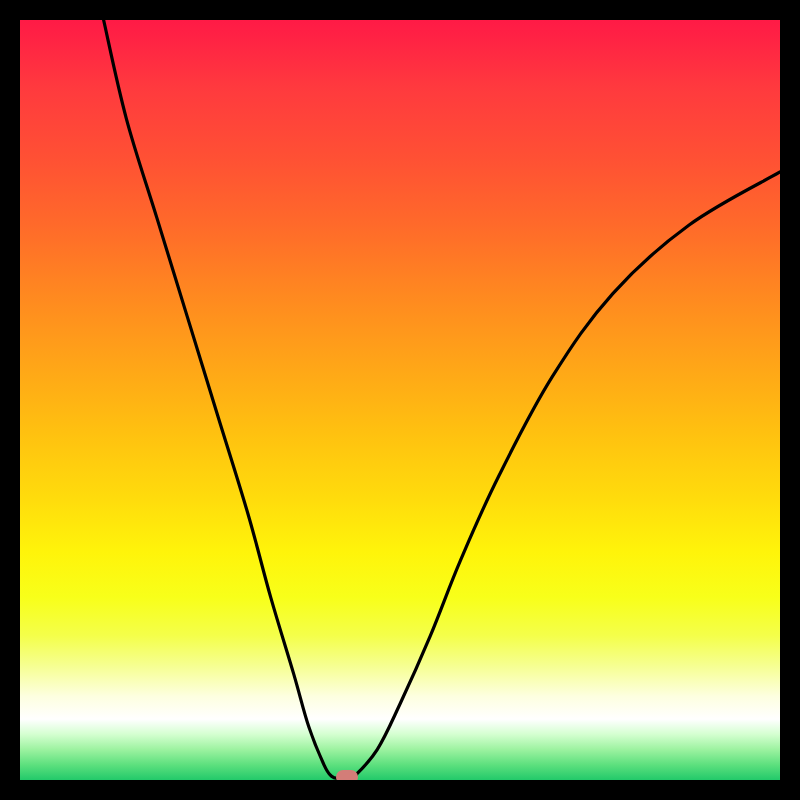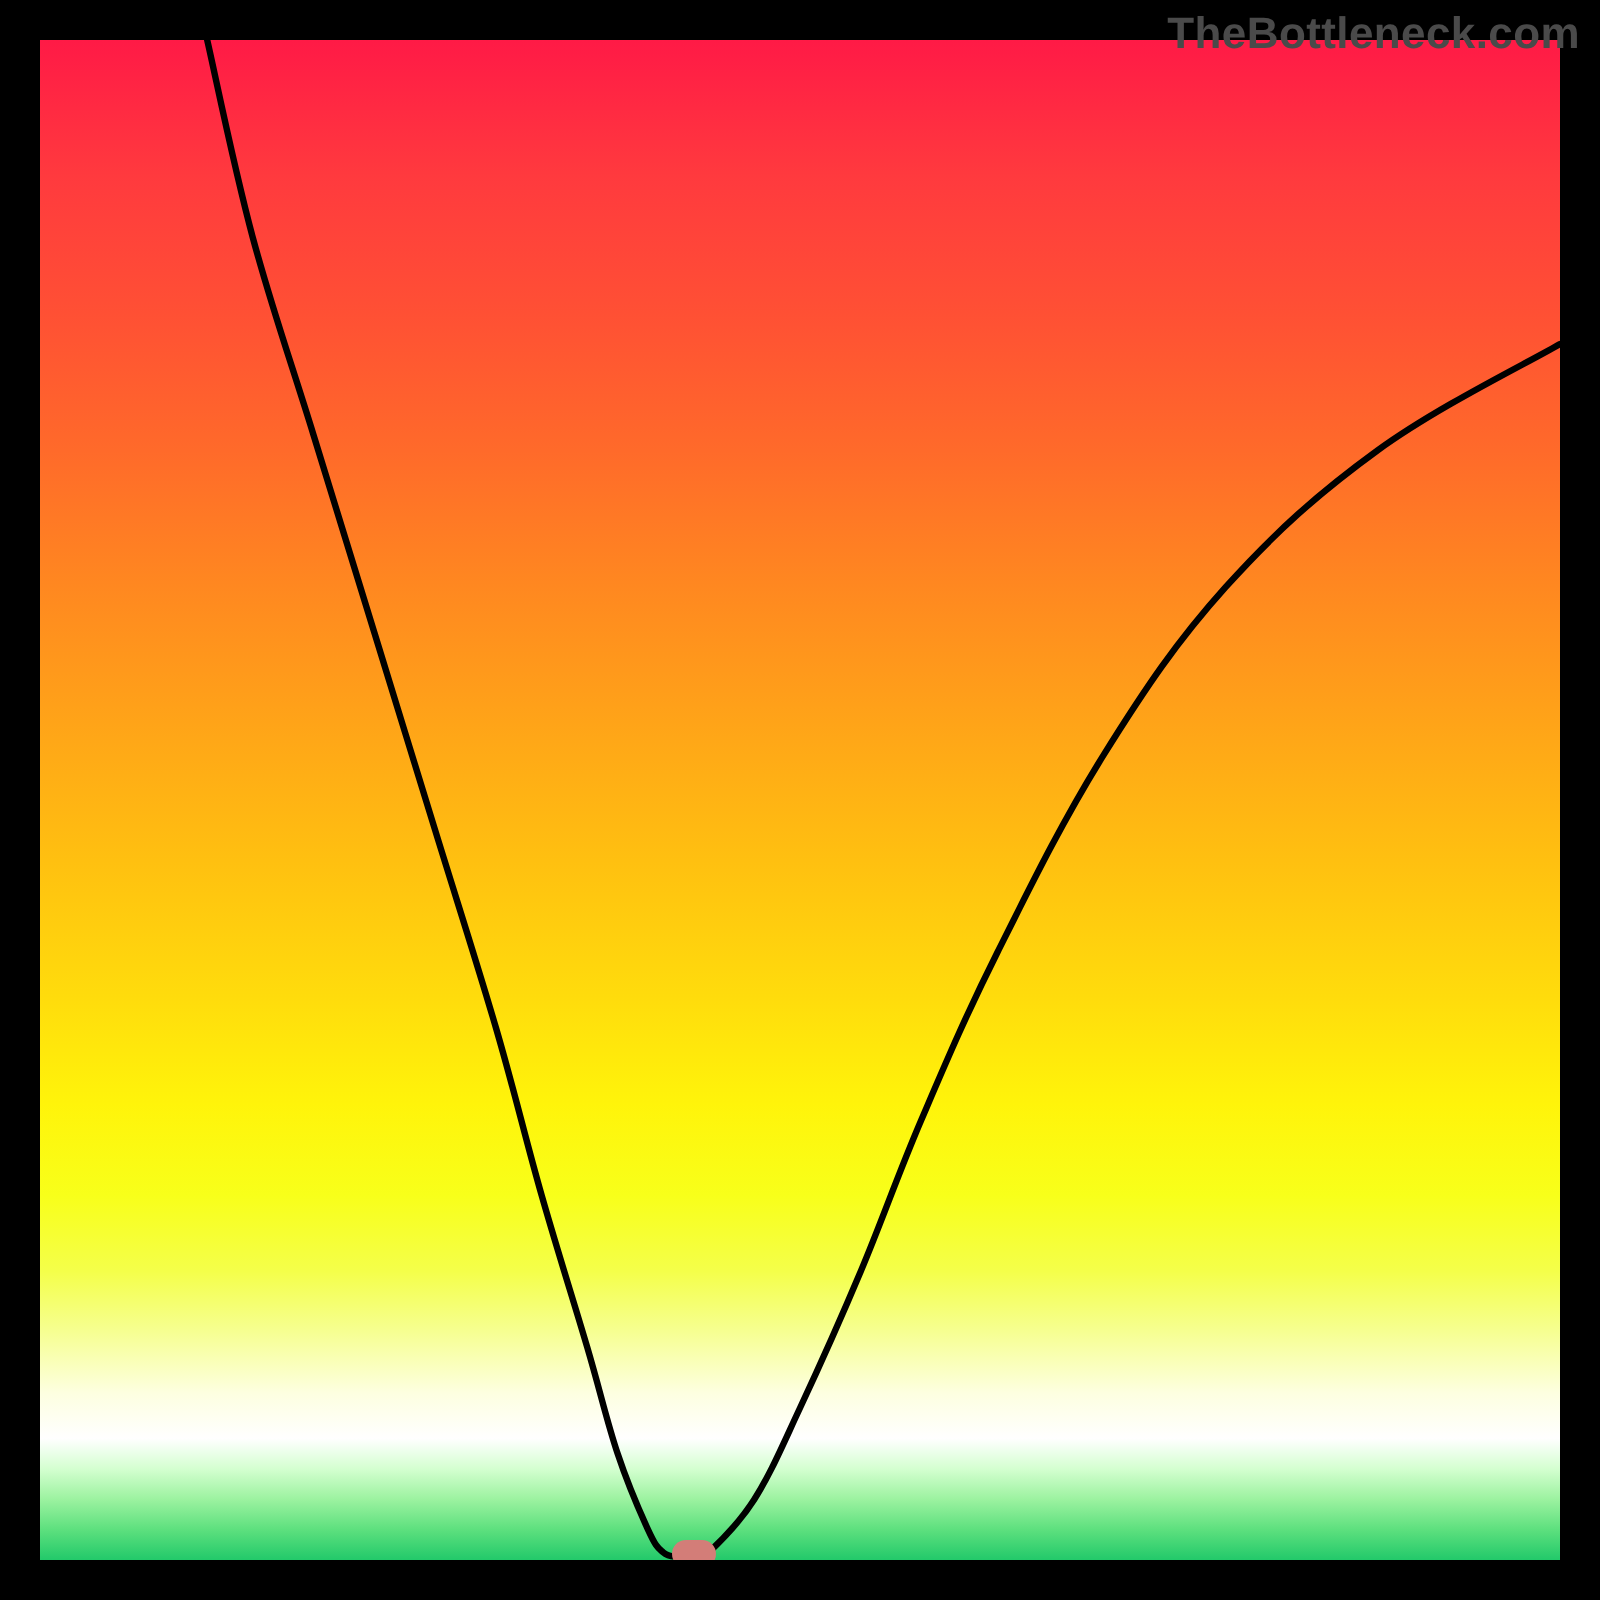--- a/index.html
+++ b/index.html
@@ -75,21 +75,20 @@
     border-radius: 8px;
     z-index: 12;
     transform: translate(-50%, -50%);
   }
 </style>
 </head>
 <body>
 
 <div class="frame">
 
-  <div class="watermark">TheBottleneck.com</div>
 
   <div class="plot">
     <div class="grad"></div>
 
     <svg class="curve" viewBox="0 0 760 760" preserveAspectRatio="none">
       <path id="curve-path" fill="none" stroke="#000" stroke-width="3.2" stroke-linejoin="round" stroke-linecap="round" d="M 83.60 0.00 C 87.70 17.78, 96.82 63.23, 106.40 98.80 C 115.98 134.37, 125.86 162.03, 136.80 197.60 C 147.74 233.17, 156.26 260.83, 167.20 296.40 C 178.14 331.97, 186.66 359.63, 197.60 395.20 C 208.54 430.77, 218.42 461.17, 228.00 494.00 C 237.58 526.83, 242.59 548.87, 250.80 577.60 C 259.01 606.33, 266.76 630.34, 273.60 653.60 C 280.44 676.86, 283.33 690.38, 288.80 706.80 C 294.27 723.22, 299.90 735.91, 304.00 744.80 C 308.10 753.69, 308.86 753.74, 311.60 756.20 C 314.34 758.66, 316.46 758.07, 319.20 758.48 C 321.94 758.89, 324.06 758.89, 326.80 758.48 C 329.54 758.07, 328.93 761.40, 334.40 756.20 C 339.87 751.00, 348.99 742.60, 357.20 729.60 C 365.41 716.60, 370.42 704.52, 380.00 684.00 C 389.58 663.48, 399.46 641.59, 410.40 615.60 C 421.34 589.61, 428.49 568.33, 440.80 539.60 C 453.11 510.87, 462.38 488.83, 478.80 456.00 C 495.22 423.17, 511.48 390.03, 532.00 357.20 C 552.52 324.37, 568.18 300.96, 592.80 273.60 C 617.42 246.24, 638.70 227.09, 668.80 205.20 C 698.90 183.31, 743.58 161.58, 760.00 152.00"></path>
     </svg>
 
     <div id="min-marker" class="marker" style="left: 326.8px; top: 756.96px;"></div>
   </div>

